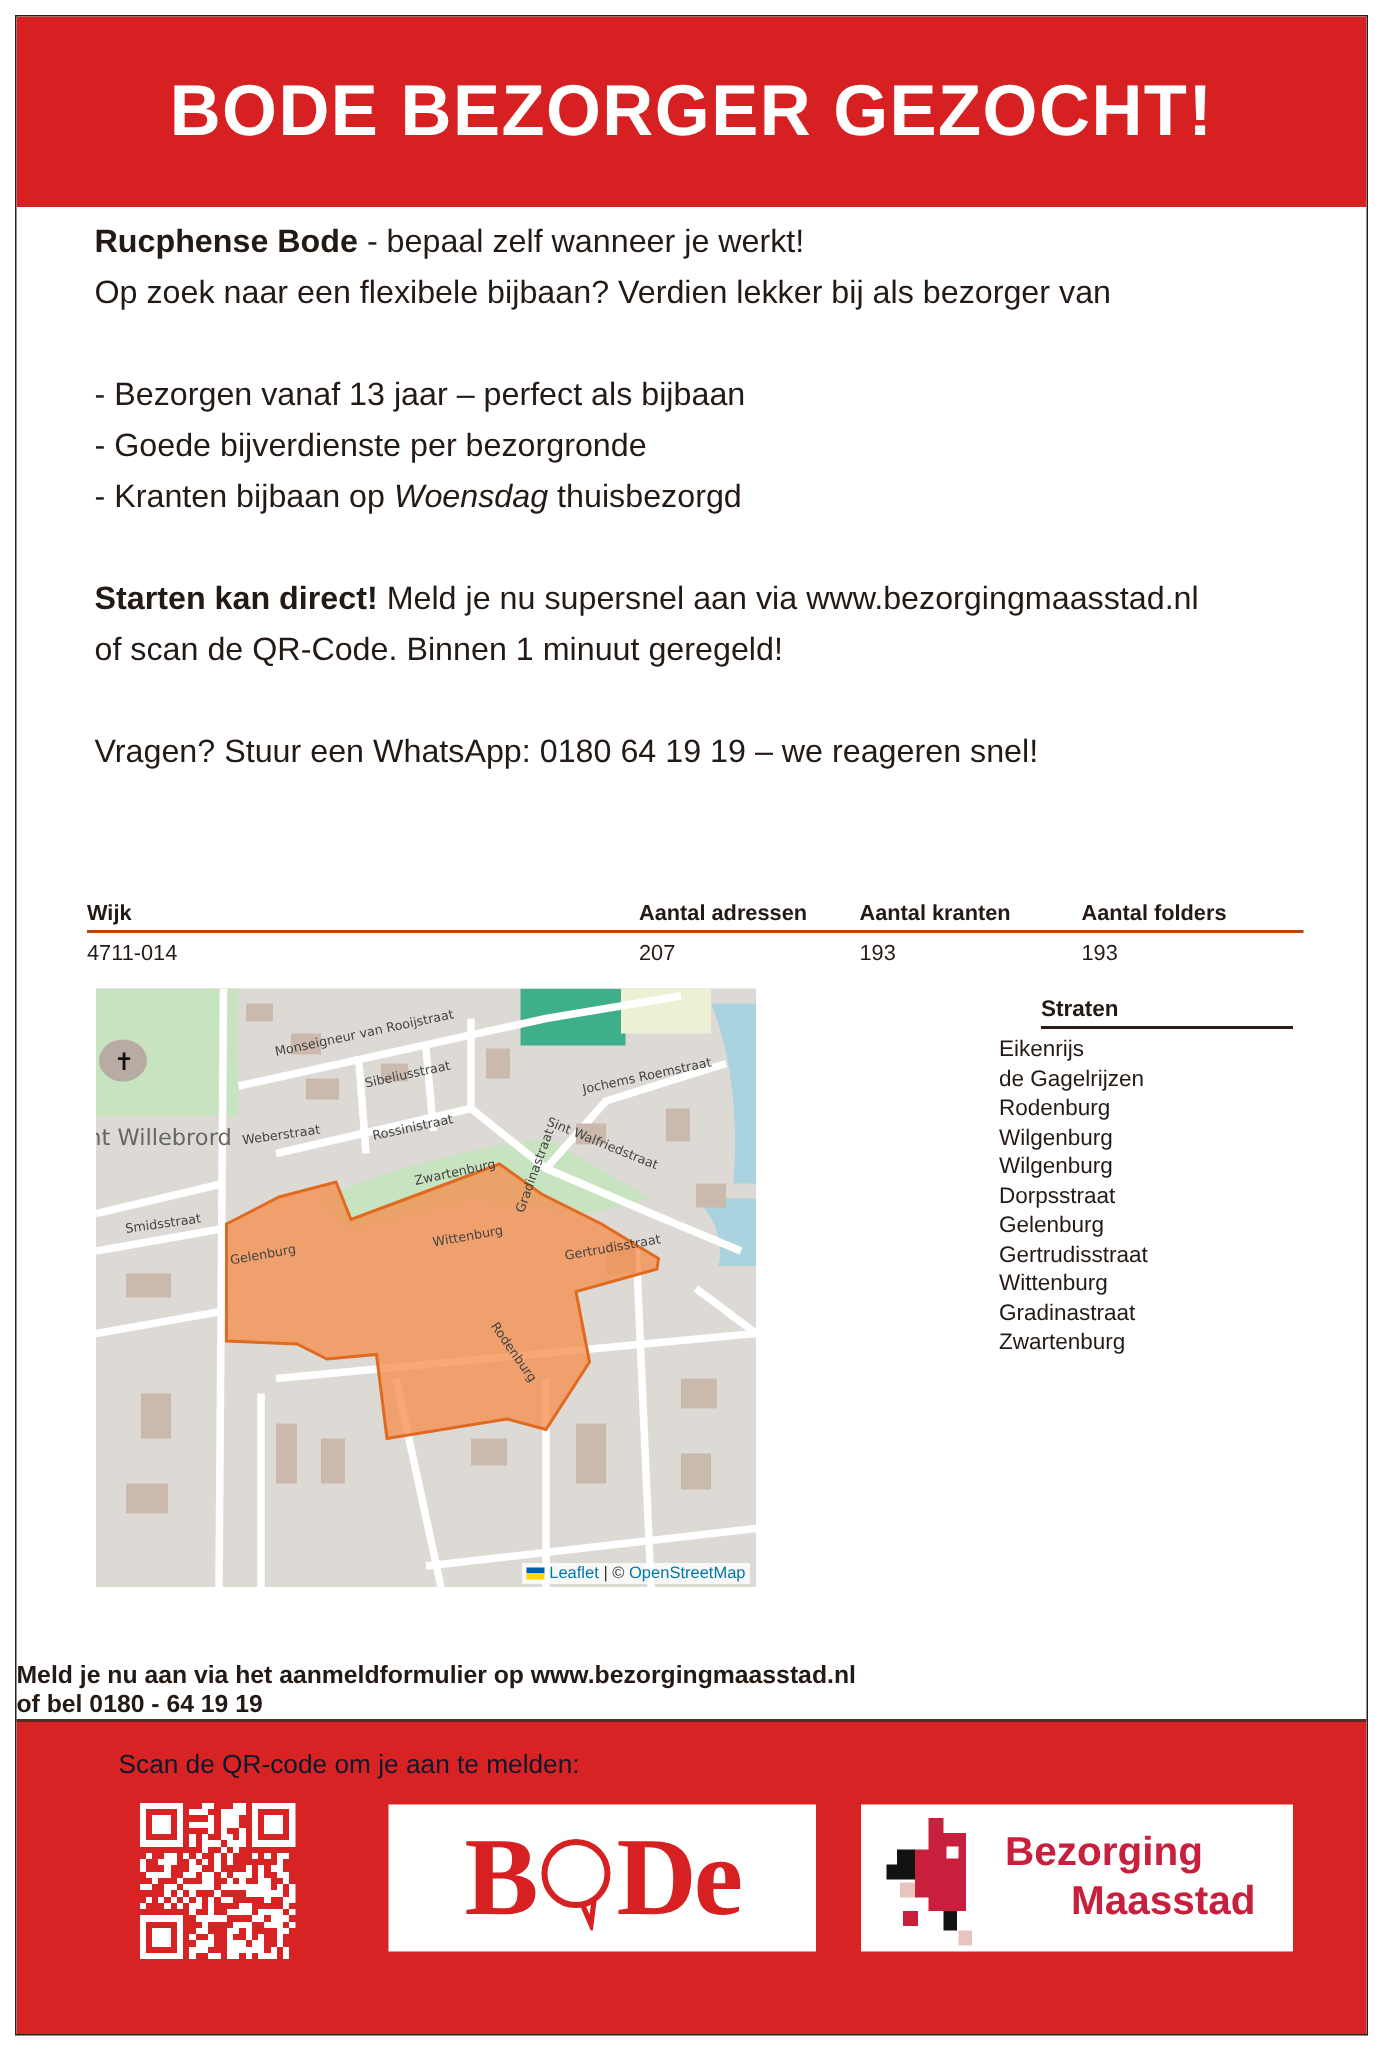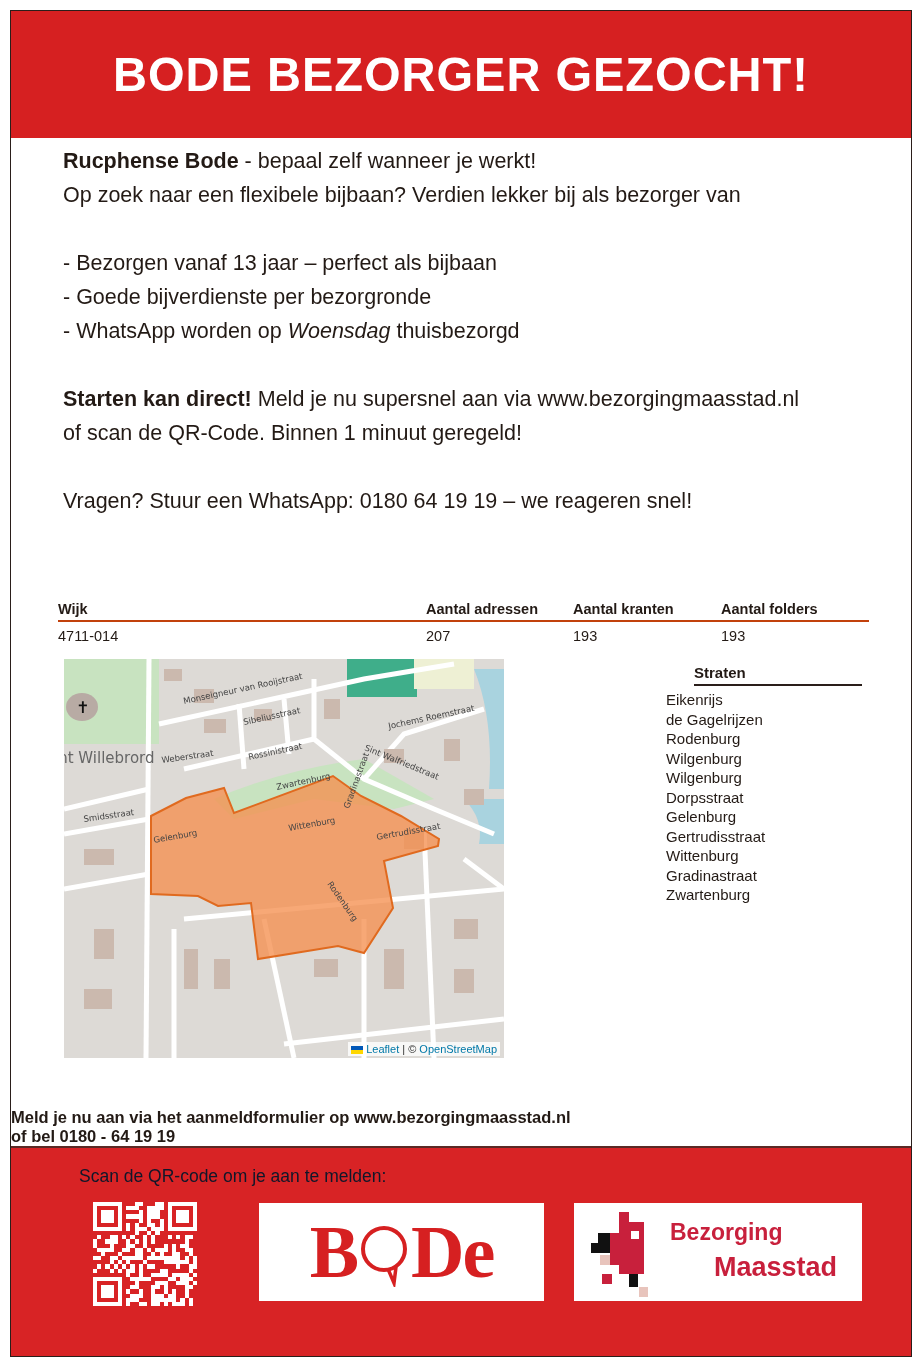--- a/index.html
+++ b/index.html
@@ -25,39 +25,39 @@
   .straten .sh{font-weight:bold;border-bottom:2px solid #2a1e1a;padding-bottom:3px;margin-left:40px;}
   .straten ul{list-style:none;margin:4px 12px 0;padding:0;}
   .straten li{line-height:19.5px;}
   .cta{position:absolute;left:0;width:100%;top:1097px;text-align:left;font-weight:bold;font-size:16.5px;line-height:19px;}
   .footer{position:absolute;left:0;bottom:0;width:100%;height:208px;background:#d82325;border-top:2px solid #5a2a25;}
   .scan{position:absolute;left:68px;top:18px;color:#0f172a;font-size:17.5px;text-align:center;}
   .qr{position:absolute;left:82px;top:54px;width:104px;height:104px;}
   .logo1{position:absolute;left:248px;top:55px;width:285px;height:98px;background:#fff;display:flex;align-items:center;justify-content:center;}
   .logo1 .bode{font-family:"Liberation Serif",serif;font-weight:bold;color:#d62021;font-size:74px;letter-spacing:-2px;line-height:1;display:flex;align-items:center;}
   .logo2{position:absolute;left:563px;top:55px;width:288px;height:98px;background:#fff;}
-  .logo2 .t1{position:absolute;left:96px;top:16px;color:#c8203c;font-weight:bold;font-size:23px;}
+  .logo2 .t1{position:absolute;left:96px;top:16px;color:#c8203c;font-weight:bold;font-size:27px;}
   .logo2 .t2{position:absolute;left:140px;top:49px;color:#c8203c;font-weight:bold;font-size:27px;}
   .pix{position:absolute;}
 </style>
 </head>
 <body>
 
 <div class="frame">
   <div class="header">
     <h1>BODE BEZORGER GEZOCHT!</h1>
   </div>
 
   <div class="intro">
     <p><b>Rucphense Bode</b><span> - bepaal zelf wanneer je werkt!</span></p>
     <p>Op zoek naar een flexibele bijbaan? Verdien lekker bij als bezorger van</p>
     <div class="gap"></div>
     <p>- Bezorgen vanaf 13 jaar – perfect als bijbaan</p>
     <p>- Goede bijverdienste per bezorgronde</p>
-    <p><span>- WhatsApp worden op </span><i>Woensdag</i><span> thuisbezorgd</span></p>
+    <p><span>- Kranten bijbaan op </span><i>Woensdag</i><span> thuisbezorgd</span></p>
     <div class="gap"></div>
     <p><b>Starten kan direct!</b><span> Meld je nu supersnel aan via www.bezorgingmaasstad.nl</span></p>
     <p>of scan de QR-Code. Binnen 1 minuut geregeld!</p>
     <div class="gap"></div>
     <p>Vragen? Stuur een WhatsApp: 0180 64 19 19 – we reageren snel!</p>
   </div>
 
   <div class="table">
     <div class="trow thead">
       <div class="c1">Wijk</div>

